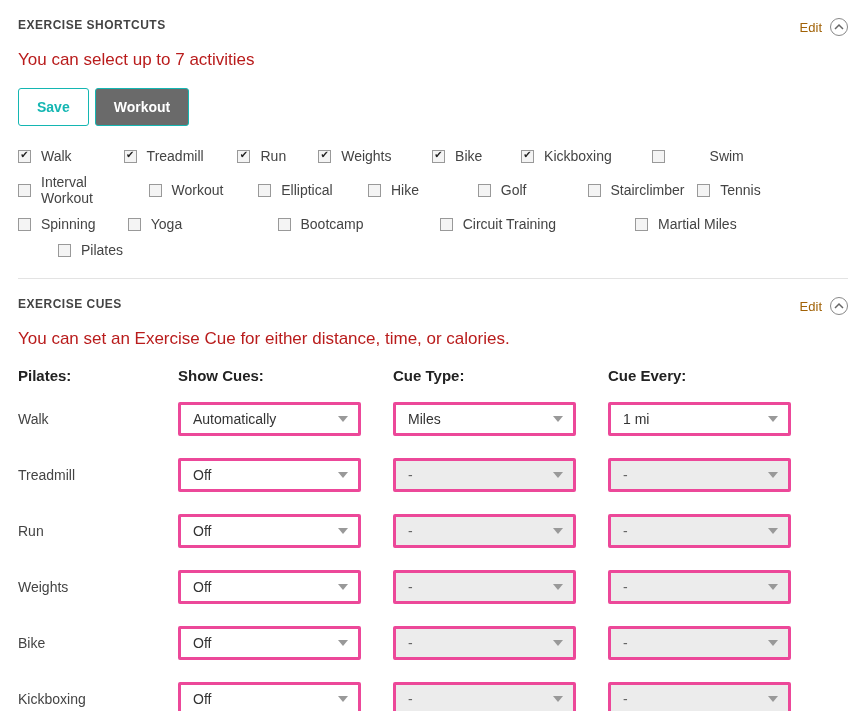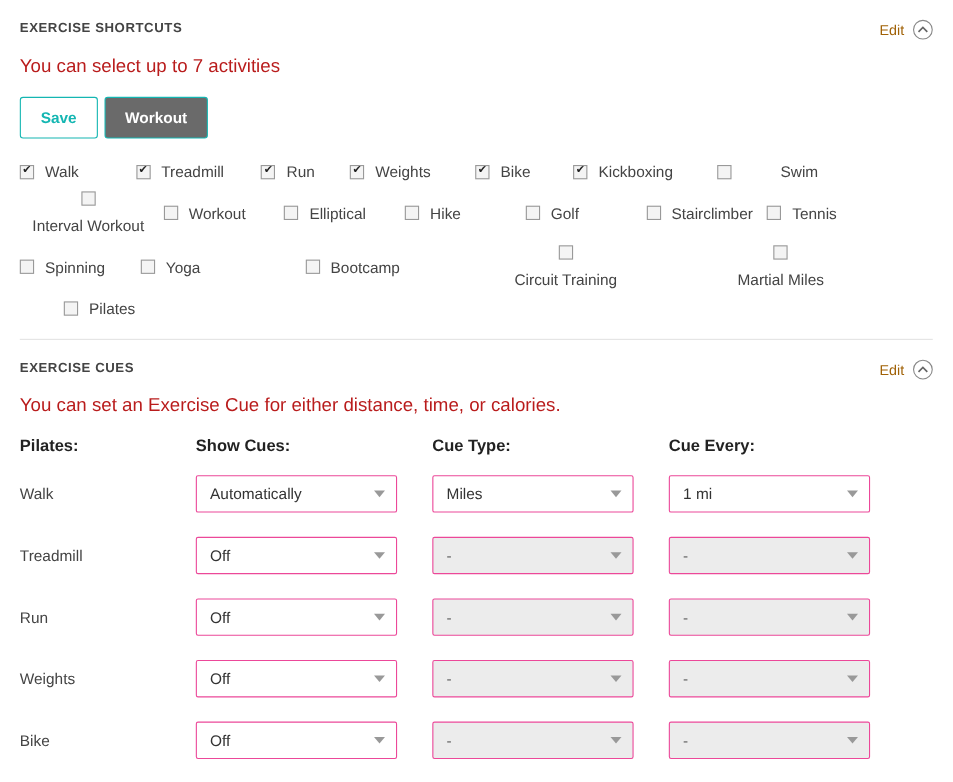--- a/index.html
+++ b/index.html
@@ -17,36 +17,36 @@
 .btn-cancel { background: #6a6a6a; color: #fff; border: 1px solid #14b6b2; }
 .checkbox-grid { display: flex; flex-wrap: wrap; gap: 10px 6px; margin-bottom: 20px; }
 .cb-item { display: flex; align-items: center; gap: 10px; font-size: 14px; color: #444; }
 .cb-item.r0 { flex-basis: 12%; }
 .cb-item.r0:nth-child(2){flex-basis:13%;}
 .cb-item.r0:nth-child(3){flex-basis:9%;}
 .cb-item.r0:nth-child(4){flex-basis:13%;}
 .cb-item.r0:nth-child(5){flex-basis:10%;}
 .cb-item.r0:nth-child(6){flex-basis:15%;}
 .cb-item.r0:nth-child(7){flex-basis:11%;gap:45px;}
-.cb-item.r0:nth-child(8){flex-basis:15%;flex-direction:column;}
+.cb-item.r0:nth-child(8){flex-basis:15%;}
 .cb-item.r1 { flex-basis: 12.5%; }
 .cb-item.r2 { flex-basis: 14%; margin-left: 40px; }
-.cb-item.r2.wide { flex-basis: 18%; flex-direction: column; }
+.cb-item.r2.wide { flex-basis: 18%; }
 .faux-cb { width: 13px; height: 13px; border: 1px solid #999; background: #f4f4f4; display: inline-flex; align-items: center; justify-content: center; flex-shrink: 0; }
 .faux-cb.checked::after { content: "✔"; font-size: 10px; color: #222; line-height: 1; position: relative; top: -1px; }
 hr.divider { border: none; border-top: 1px solid #e3e3e3; margin: 6px 0 18px; }
 .col-headers { display: flex; font-weight: bold; font-size: 15px; color: #222; margin-bottom: 18px; }
 .col-headers > div:nth-child(1){width:160px;}
 .col-headers > div:nth-child(2){width:215px;}
 .col-headers > div:nth-child(3){width:215px;}
 .col-headers > div:nth-child(4){width:215px;}
 .cue-row { display: flex; align-items: center; margin-bottom: 22px; }
 .cue-row .activity-label { width: 160px; font-size: 14px; color: #444; }
 .cue-row .select-wrap { width: 215px; padding-right: 32px; }
-.faux-select { position: relative; height: 34px; border: 1px solid #ec4899; background: #fff; display: flex; align-items: center; padding: 0 28px 0 12px; font-size: 14px; color: #333; cursor: pointer; border-radius: 2px; }
+.faux-select { position: relative; height: 34px; border: 3px solid #ec4899; background: #fff; display: flex; align-items: center; padding: 0 28px 0 12px; font-size: 14px; color: #333; cursor: pointer; border-radius: 2px; }
 .faux-select.disabled { background: #ececec; color: #666; }
 .faux-select .caret { position: absolute; right: 10px; top: 50%; transform: translateY(-50%); width: 0; height: 0; border-left: 5px solid transparent; border-right: 5px solid transparent; border-top: 6px solid #999; }
 hr.enddiv { border: none; border-top: 1px solid #e3e3e3; margin-top: 4px; }
 </style>
 </head>
 <body>
 
 <div class="section-header">
   <div class="section-title">EXERCISE SHORTCUTS</div>
   <div class="edit-group">

